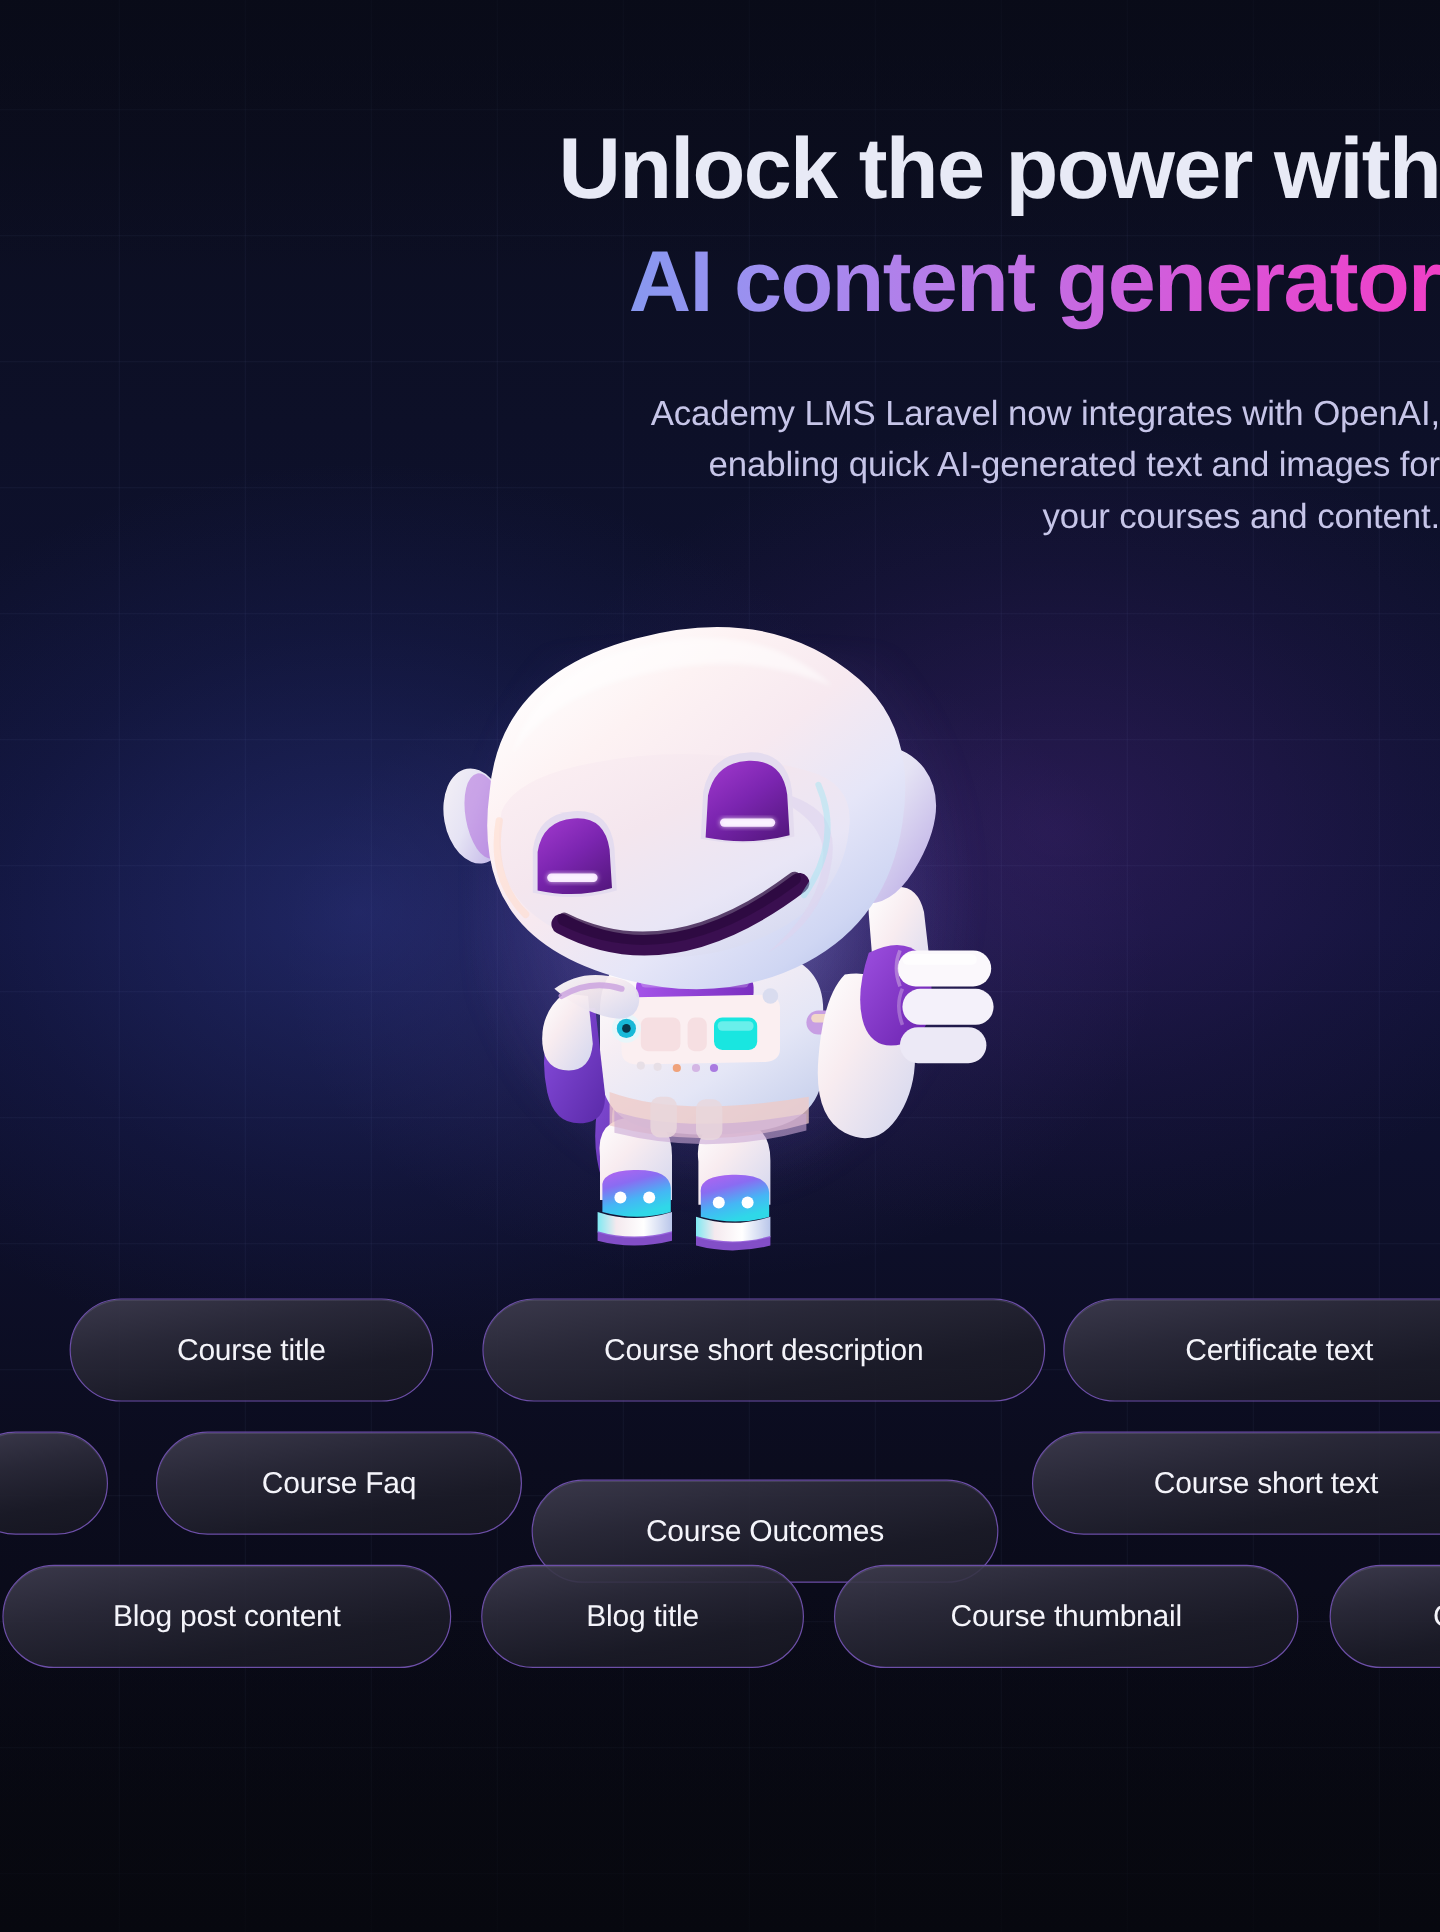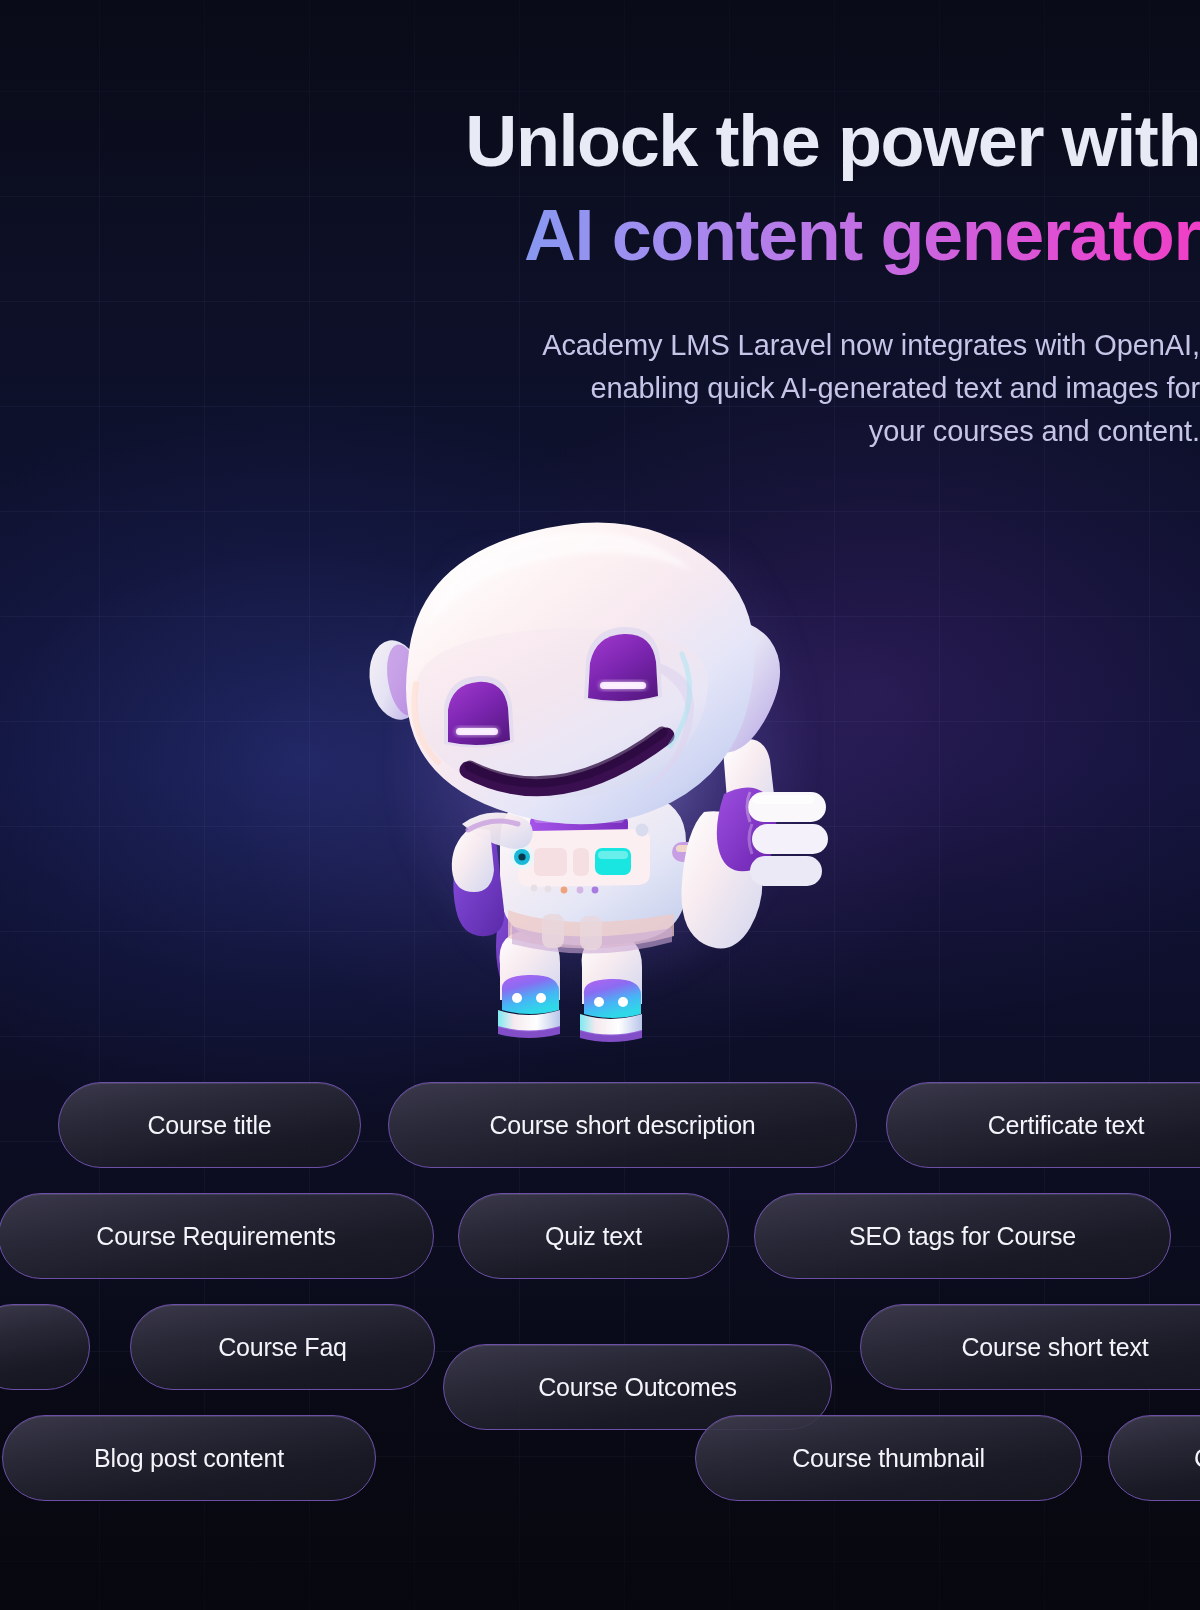--- a/index.html
+++ b/index.html
@@ -325,56 +325,48 @@
       <path d="M64 172 q-8 48 22 78" stroke="#ffd9c8" stroke-width="6" fill="none" opacity="0.5" stroke-linecap="round"></path>
       <path d="M330 142 q20 46 -12 92" stroke="#9fe6f2" stroke-width="5" fill="none" opacity="0.45" stroke-linecap="round"></path>
     </svg>
   </div>
 
   <div id="chips">
     <div class="chip-row">
         <div class="chip" style="left: 28px; width: 303px;">
           <span>Course title</span>
         </div>
-        <div class="chip" style="left: 358px; width: 469px;">
+        <div class="chip" style="left: 372px; width: 469px;">
           <span>Course short description</span>
         </div>
         <div class="chip" style="left: 856px; width: 360px;">
           <span>Certificate text</span>
-        </div>
-      </div>
-    <div class="chip-row">
-        <div class="chip" style="left: -32px; width: 436px;">
-          <span>Course Requirements</span>
-        </div>
-        <div class="chip" style="left: 428px; width: 271px;">
-          <span>Quiz text</span>
-        </div>
-        <div class="chip" style="left: 724px; width: 417px;">
-          <span>SEO tags for Course</span>
         </div>
       </div>
     <div class="chip-row">
         <div class="chip" style="left: -60px; width: 120px;">
           <span></span>
         </div>
         <div class="chip" style="left: 100px; width: 305px;">
           <span>Course Faq</span>
         </div>
         <div class="chip" style="left: 413px; width: 389px; margin-top: 40px;">
           <span>Course Outcomes</span>
         </div>
         <div class="chip" style="left: 830px; width: 390px;">
           <span>Course short text</span>
         </div>
       </div>
     <div class="chip-row">
         <div class="chip" style="left: -28px; width: 374px;">
           <span>Blog post content</span>
         </div>
+        <div class="chip" style="left: 371px; width: 269px;">
+          <span>Blog title</span>
+        </div>
         <div class="chip" style="left: 665px; width: 387px;">
           <span>Course thumbnail</span>
         </div>
         <div class="chip" style="left: 1078px; width: 190px;">
           <span>C</span>
         </div>
       </div>
   </div>
 
 </div>

